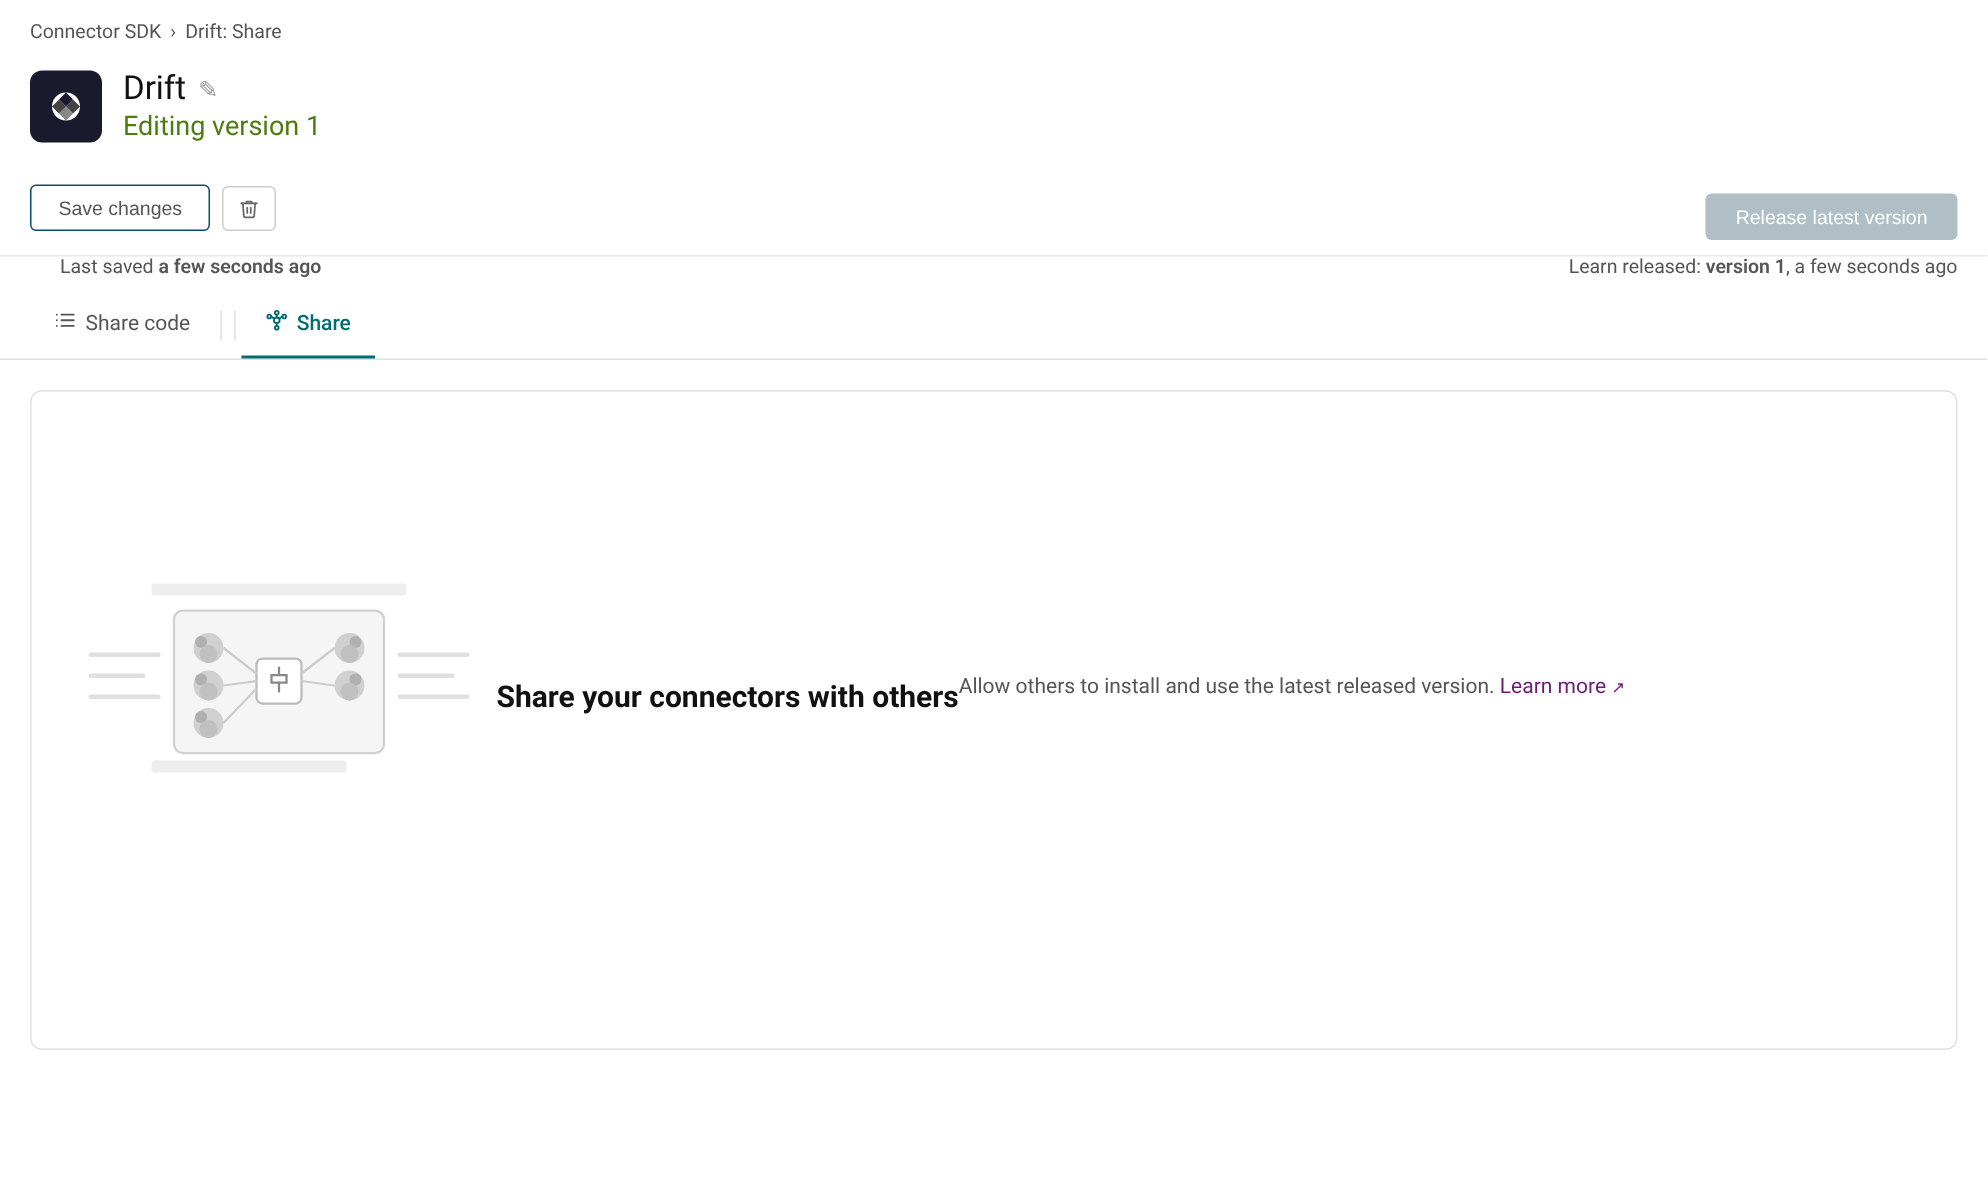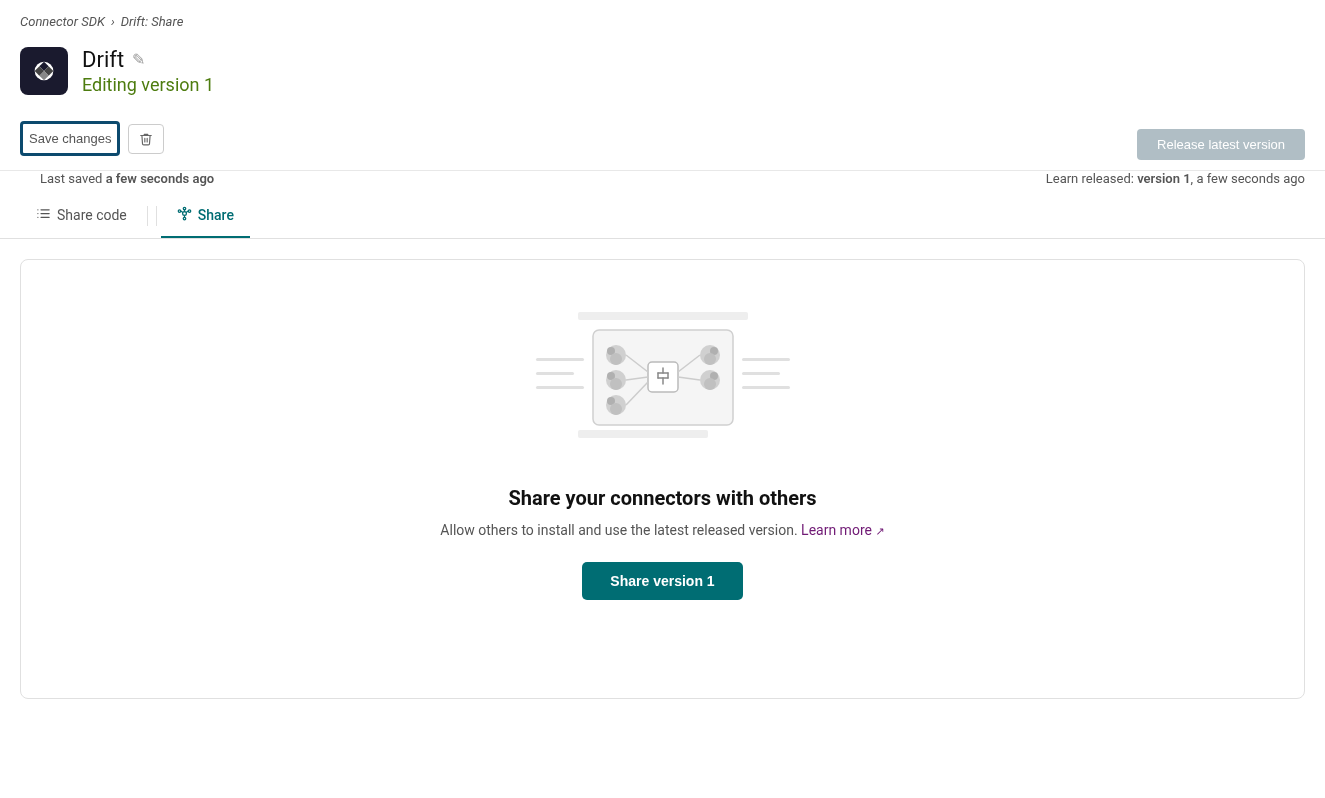--- a/index.html
+++ b/index.html
@@ -2,21 +2,21 @@
 <html><head>
   <meta charset="utf-8">
   <style>
     * { box-sizing: border-box; margin: 0; padding: 0; }
     body { font-family: -apple-system, BlinkMacSystemFont, 'Segoe UI', Roboto, sans-serif; background: #fff; color: #333; font-size: 14px; }
 
     
     .breadcrumb {
       display: flex; align-items: center; gap: 6px;
       padding: 14px 20px 10px;
-      font-size: 13px; color: #555; font-style: italic;
+      font-size: 13px; color: #555;
     }
     .breadcrumb a { color: #555; text-decoration: none; }
 
     
     .header {
       display: flex; align-items: center; gap: 14px;
       padding: 8px 20px 12px;
     }
     .connector-icon {
       width: 48px; height: 48px; border-radius: 8px;
@@ -37,22 +37,22 @@
     }
 
     
     .toolbar {
       display: flex; align-items: center; justify-content: space-between;
       padding: 10px 20px;
       border-bottom: 1px solid #e8e8e8;
     }
     .toolbar-left { display: flex; align-items: center; gap: 8px; }
     .btn-save {
-      padding: 7px 6px;
-      border: 3px solid #0c4a6e; background: #fff;
+      padding: 7px 18px;
+      border: 1px solid #0c4a6e; background: #fff;
       border-radius: 4px; font-size: 13px; color: #555;
       cursor: pointer;
     }
     .btn-delete {
       padding: 7px 10px;
       border: 1px solid #ccc; background: #fff;
       border-radius: 4px; font-size: 13px; color: #666;
       cursor: pointer; display: flex; align-items: center;
     }
     .btn-release {
@@ -93,21 +93,21 @@
     
     .main {
       padding: 20px;
       min-height: 500px;
     }
     .share-card {
       border: 1px solid #e0e0e0;
       border-radius: 8px;
       padding: 40px 20px 60px;
       display: flex;
-      flex-direction: column;
+      flex-direction: row;
       align-items: center;
       text-align: center;
       min-height: 440px;
     }
 
     .share-title {
       font-size: 20px; font-weight: 700; color: #111;
       margin-bottom: 12px;
     }
     .share-desc {
@@ -276,15 +276,14 @@
     </div>
 
     <div class="share-title">Share your connectors with others</div>
     <div class="share-desc">
       <span>Allow others to install and use the latest released version.</span>
       <a href="#">
         <span>Learn more</span>
         <span style="font-size:11px;"> ↗</span>
       </a>
     </div>
-    <button class="btn-share">Share version 1</button>
   </div>
 </div>
 
 </body></html>

